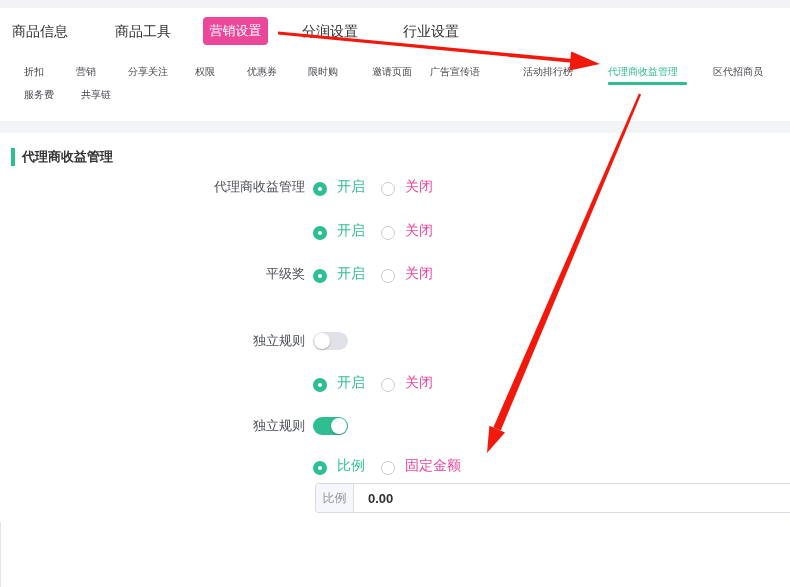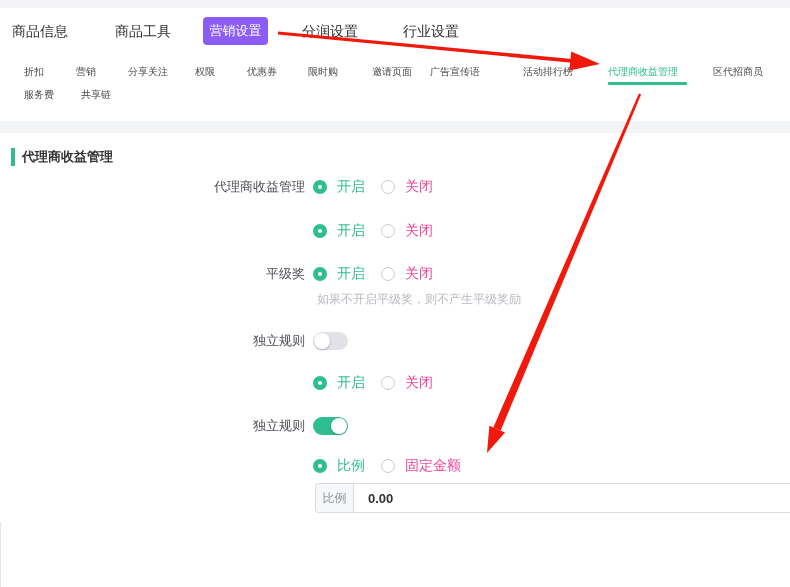--- a/index.html
+++ b/index.html
@@ -12,21 +12,21 @@
   .gray-band { position:absolute; left:0; top:121px; width:790px; height:12px; background:#f3f4f6; }
   .content-card { position:absolute; left:0; top:133px; width:790px; height:454px; background:#fff; }
   .left-edge { position:absolute; left:0; top:522px; width:1px; height:65px; background:#e4e5e7; }
 
   
   .nav-tab { position:absolute; top:15px; font-size:14px; color:#303133; cursor:pointer; white-space:nowrap; }
   .nav-tab.t0 { left:12px; }
   .nav-tab.t1 { left:115px; }
   .nav-tab.t3 { left:302px; }
   .nav-tab.t4 { left:403px; }
-  .nav-pill { position:absolute; left:203px; top:9px; width:65px; height:28px; background:#8b5cf6;
+  .nav-pill { position:absolute; left:203px; top:9px; width:65px; height:28px; background:#ec4899;
               border-radius:4px; color:#fff; font-size:13px; display:flex; align-items:center;
               justify-content:center; cursor:pointer; }
 
   
   .sub-tab { position:absolute; font-size:10px; color:#45484d; cursor:pointer; white-space:nowrap; }
   .row2 { top:57px; }
   .row3 { top:80px; }
   .st1{left:24px}.st2{left:76px}.st3{left:128px}.st4{left:195px}.st5{left:247px}.st6{left:308px}
   .st7{left:372px}.st8{left:430px}.st9{left:523px}.st10{left:608px}.st11{left:713px}
   .st12{left:24px}.st13{left:81px}
@@ -37,21 +37,21 @@
   .section-head { position:absolute; left:11px; top:15px; display:flex; align-items:center; }
   .section-bar { width:4px; height:18px; background:#2fbe92; margin-right:7px; }
   .section-title { font-size:13px; font-weight:bold; color:#333; }
 
   
   .frow { position:absolute; left:0; width:790px; height:20px; }
   .r1{top:44px}.r2{top:88px}.r3{top:131px}.r4{top:198px}.r5{top:240px}.r6{top:283px}.r7{top:323px}
   .flabel { position:absolute; left:0; top:0; width:305px; text-align:right; font-size:13px; color:#4c4f54; line-height:20px; }
   .fctrl { position:absolute; left:313px; top:0; height:20px; display:flex; align-items:center; }
 
-  .radio-opt { display:inline-flex; align-items:center; cursor:pointer; }
+  .radio-opt { display:inline-flex; align-items:flex-end; cursor:pointer; }
   .radio-opt.first { margin-right:16px; }
   .rdot { width:14px; height:14px; border-radius:50%; position:relative; flex:0 0 auto; }
   .rdot.checked { background:#2fbe92; }
   .rdot.checked::after { content:""; position:absolute; left:5px; top:5px; width:4px; height:4px;
                          border-radius:50%; background:#fff; }
   .rdot.unchecked { background:#fff; border:1px solid #c9ccd4; }
   .ropt-text { margin-left:10px; font-size:14px; }
   .ropt-text.sel { color:#2fbe92; }
   .ropt-text.unsel { color:#ec4899; }
 
@@ -148,21 +148,20 @@
         <span class="radio-opt first">
           <span class="rdot checked"></span>
           <span class="ropt-text sel">开启</span>
         </span>
         <span class="radio-opt">
           <span class="rdot unchecked"></span>
           <span class="ropt-text unsel">关闭</span>
         </span>
       </span>
     </div>
-    <span class="hint">如果不开启平级奖，则不产生平级奖励</span>
 
     <div class="frow r4">
       <span class="flabel">独立规则</span>
       <span class="fctrl">
         <span class="switch">
             <span class="knob"></span>
           </span>
       </span>
     </div>
 

